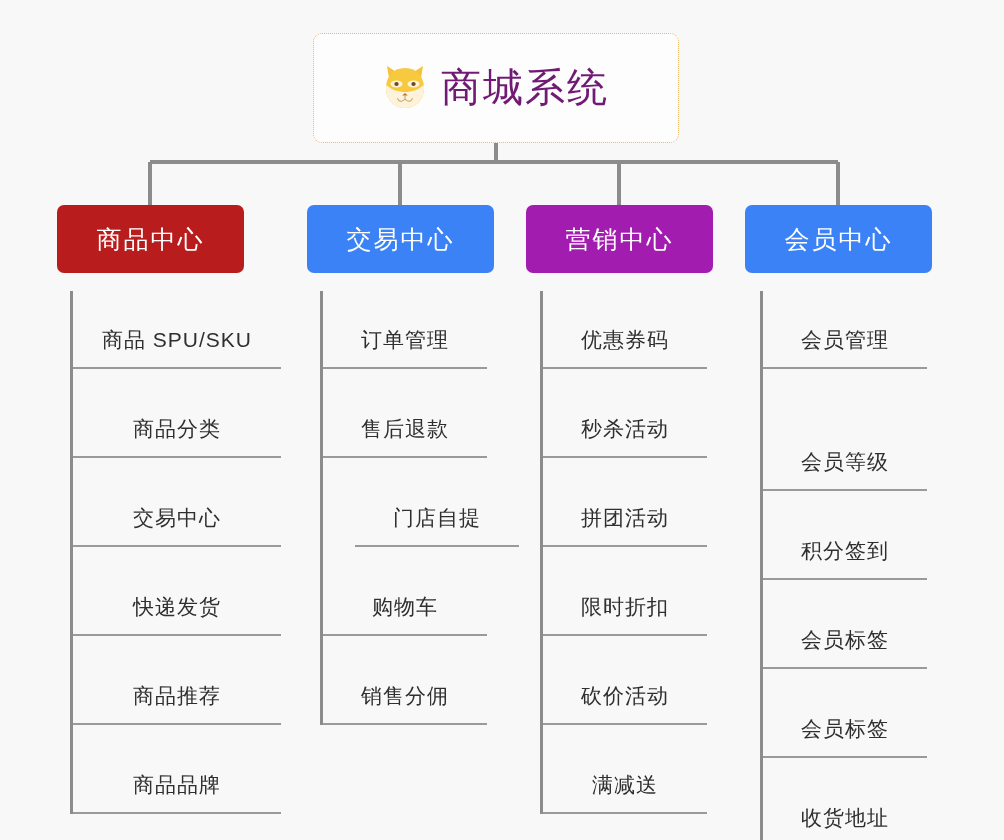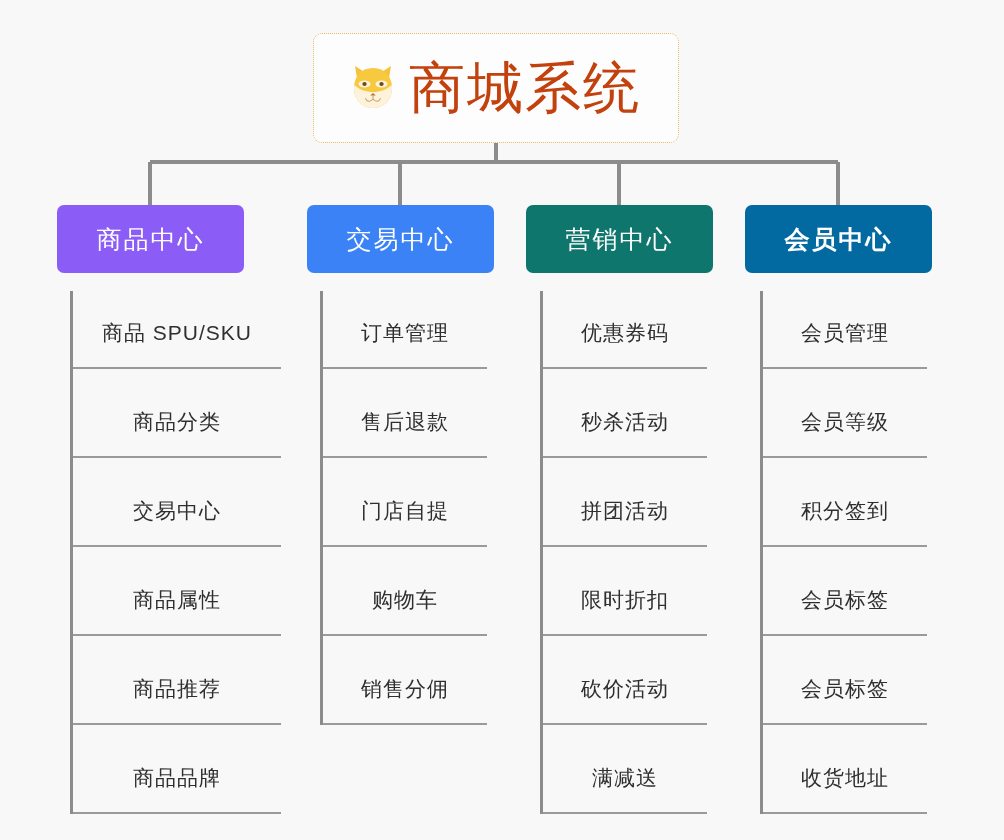--- a/index.html
+++ b/index.html
@@ -21,22 +21,22 @@
     border-radius: 9px;
     display: flex; align-items: center; justify-content: center;
     gap: 14px;
   }
   .root-emoji {
     width: 44px; height: 48px;
     position: relative;
     flex: 0 0 auto;
   }
   .root-title {
-    font-size: 56px;
-    color: #c2410c;
+    font-size: 40px;
+    color: #701a75;
     letter-spacing: 2px;
     line-height: 1;
     white-space: nowrap;
     font-family: Liberation Serif, serif;
   }
 
   
   #connectors {
     position: absolute; left: 0; top: 0;
     width: 1004px; height: 840px;
@@ -61,21 +61,21 @@
     margin-top: 18px;
     border-left: 3px solid #8c8c8c;
     padding-left: 0;
   }
   .leaf-item {
     height: 89px;
     display: flex;
     align-items: flex-end;
     justify-content: center;
     border-bottom: 2px solid #9a9a9a;
-    padding-bottom: 20px;
+    padding-bottom: 13px;
     font-size: 21px;
     color: #2f2f2f;
     letter-spacing: 1px;
     white-space: nowrap;
   }
   .leaf-item:first-child { height: 78px; }
 </style>
 </head>
 <body>
 
@@ -112,68 +112,68 @@
     <line x1="150" y1="162" x2="838" y2="162" stroke="#8c8c8c" stroke-width="4"></line>
 
     <line x1="150" y1="162" x2="150" y2="207" stroke="#8c8c8c" stroke-width="4"></line>
     <line x1="400" y1="162" x2="400" y2="207" stroke="#8c8c8c" stroke-width="4"></line>
     <line x1="619" y1="162" x2="619" y2="207" stroke="#8c8c8c" stroke-width="4"></line>
     <line x1="838" y1="162" x2="838" y2="207" stroke="#8c8c8c" stroke-width="4"></line>
   </svg>
 
   <div id="columns-host">
       <div class="column" style="left: 57px; width: 187px;">
-        <div class="cat-box" style="background: #8b5cf6;">
+        <div class="cat-box" style="background: #b91c1c;">
           <span>商品中心</span>
         </div>
         <div class="leaf-list" style="margin-left: 13px;">
           <div class="leaf-item" style="width: 208px;">
             <span>商品 SPU/SKU</span>
           </div>
           <div class="leaf-item" style="width: 208px;">
             <span>商品分类</span>
           </div>
           <div class="leaf-item" style="width: 208px;">
             <span>交易中心</span>
           </div>
           <div class="leaf-item" style="width: 208px;">
-            <span>商品属性</span>
+            <span>快递发货</span>
           </div>
           <div class="leaf-item" style="width: 208px;">
             <span>商品推荐</span>
           </div>
           <div class="leaf-item" style="width: 208px;">
             <span>商品品牌</span>
           </div>
         </div>
       </div>
       <div class="column" style="left: 307px; width: 187px;">
         <div class="cat-box" style="background: #3b82f6;">
           <span>交易中心</span>
         </div>
         <div class="leaf-list" style="margin-left: 13px;">
           <div class="leaf-item" style="width: 164px;">
             <span>订单管理</span>
           </div>
           <div class="leaf-item" style="width: 164px;">
             <span>售后退款</span>
           </div>
-          <div class="leaf-item" style="width: 164px;">
+          <div class="leaf-item" style="width: 164px; margin-left: 32px;">
             <span>门店自提</span>
           </div>
           <div class="leaf-item" style="width: 164px;">
             <span>购物车</span>
           </div>
           <div class="leaf-item" style="width: 164px;">
             <span>销售分佣</span>
           </div>
         </div>
       </div>
       <div class="column" style="left: 526px; width: 187px;">
-        <div class="cat-box" style="background: #0f766e;">
+        <div class="cat-box" style="background: #a21caf;">
           <span>营销中心</span>
         </div>
         <div class="leaf-list" style="margin-left: 14px;">
           <div class="leaf-item" style="width: 164px;">
             <span>优惠券码</span>
           </div>
           <div class="leaf-item" style="width: 164px;">
             <span>秒杀活动</span>
           </div>
           <div class="leaf-item" style="width: 164px;">
@@ -184,28 +184,28 @@
           </div>
           <div class="leaf-item" style="width: 164px;">
             <span>砍价活动</span>
           </div>
           <div class="leaf-item" style="width: 164px;">
             <span>满减送</span>
           </div>
         </div>
       </div>
       <div class="column" style="left: 745px; width: 187px;">
-        <div class="cat-box" style="background: #0369a1; font-weight: bold;">
+        <div class="cat-box" style="background: #3b82f6;">
           <span>会员中心</span>
         </div>
         <div class="leaf-list" style="margin-left: 15px;">
           <div class="leaf-item" style="width: 164px;">
             <span>会员管理</span>
           </div>
-          <div class="leaf-item" style="width: 164px;">
+          <div class="leaf-item" style="width: 164px; margin-top: 33px;">
             <span>会员等级</span>
           </div>
           <div class="leaf-item" style="width: 164px;">
             <span>积分签到</span>
           </div>
           <div class="leaf-item" style="width: 164px;">
             <span>会员标签</span>
           </div>
           <div class="leaf-item" style="width: 164px;">
             <span>会员标签</span>

